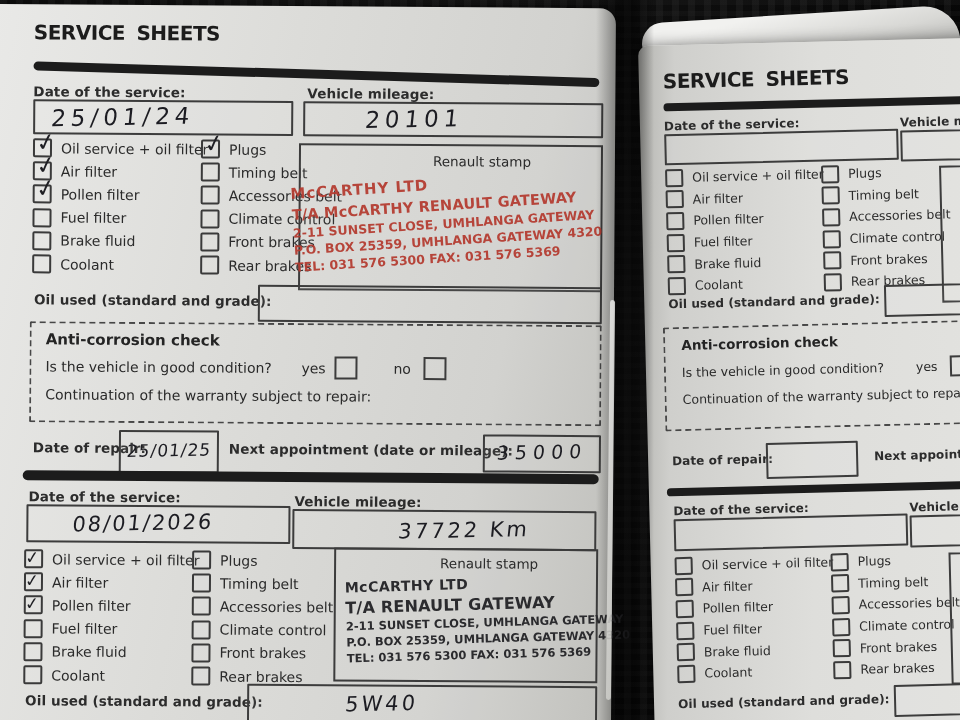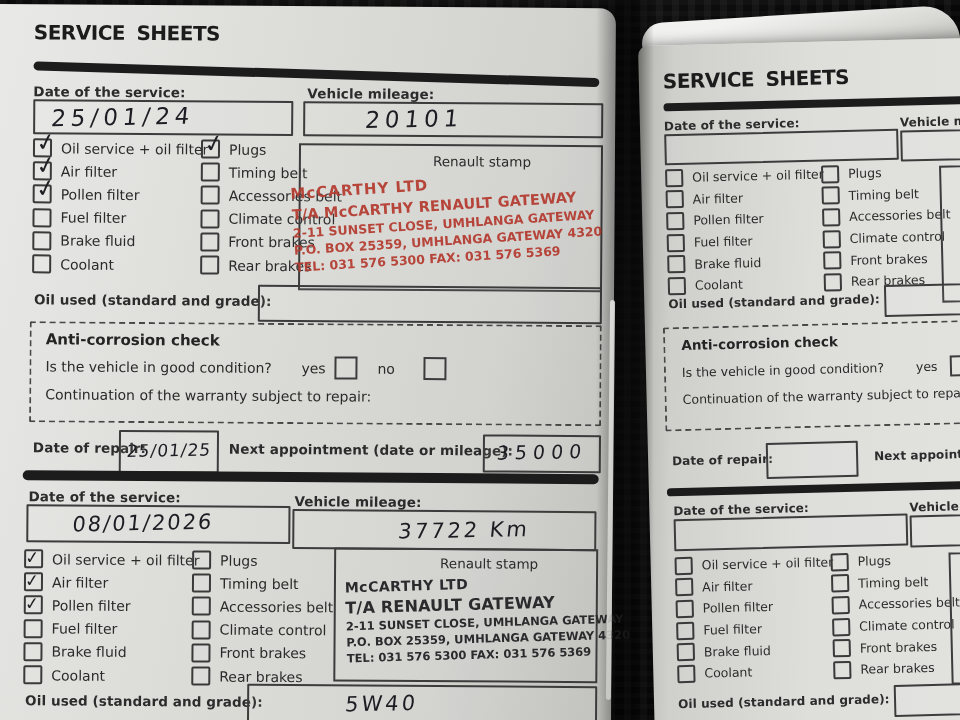--- a/index.html
+++ b/index.html
@@ -93,21 +93,21 @@
   .pl-r1-stampbox{left:306px;top:137px;width:300px;height:143px;}
   .pl-r1-stampbox .stamp-label{left:132px;top:7px;}
   .pl-r1-stampbox .stamp{left:-8px;top:28px;}
   .pl-r1-oil-label{left:42px;top:287px;}
   .pl-r1-oil-box{left:266px;top:279px;width:340px;height:33px;}
   .pl-ac{left:38px;top:317px;width:568px;height:97px;}
   .pl-ac .ac-title{left:14px;top:7px;}
   .pl-ac .ac-q{left:14px;top:35px;}
   .pl-ac .ac-yes{left:270px;top:35px;}
   .pl-ac .ac-yesbox{left:303px;top:31px;}
-  .pl-ac .ac-no{left:346px;top:35px;}
+  .pl-ac .ac-no{left:362px;top:35px;}
   .pl-ac .ac-nobox{left:392px;top:31px;}
   .pl-ac .ac-cont{left:14px;top:63px;}
   .pl-repair-label{left:42px;top:435px;}
   .pl-repair-box{left:128px;top:425px;width:96px;height:39px;}
   .pl-repair-box .hw{font-size:17px;letter-spacing:1px;margin:8px 0 0 6px;}
   .pl-next-label{left:238px;top:435px;}
   .pl-next-box{left:492px;top:427px;width:114px;height:34px;}
   .pl-next-box .hw{font-size:19px;letter-spacing:6px;margin:4px 0 0 12px;}
   .pl-bar2{left:32px;top:466px;width:576px;height:10px;}
   .pl-r2-date-label{left:38px;top:484px;}

